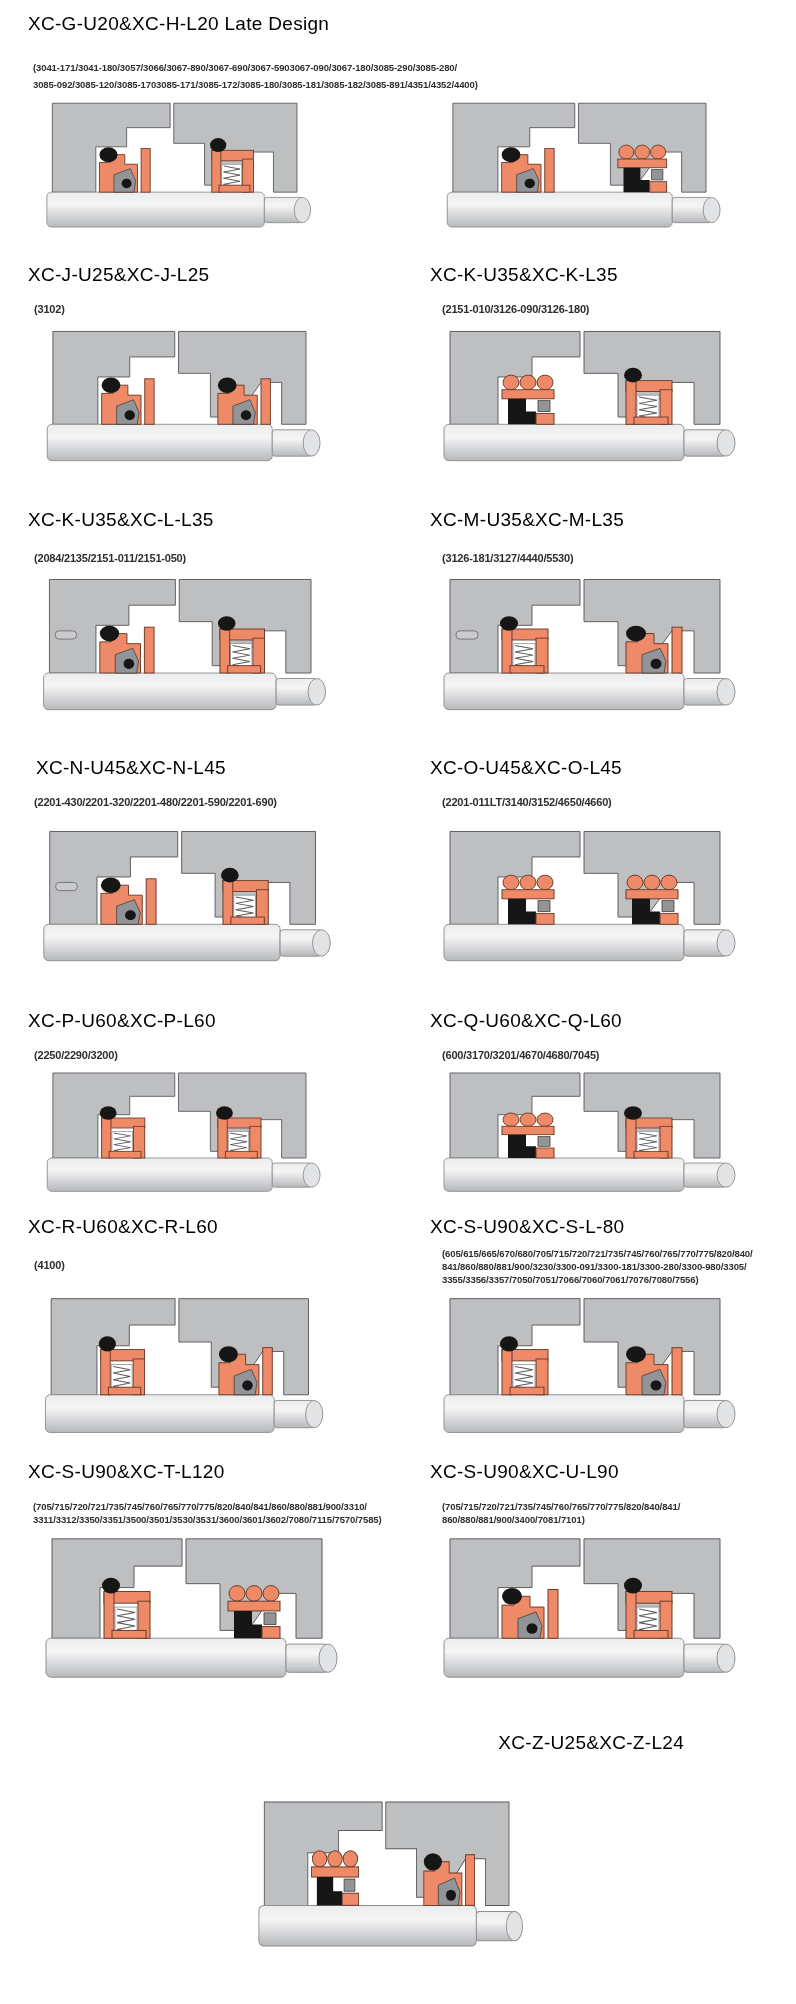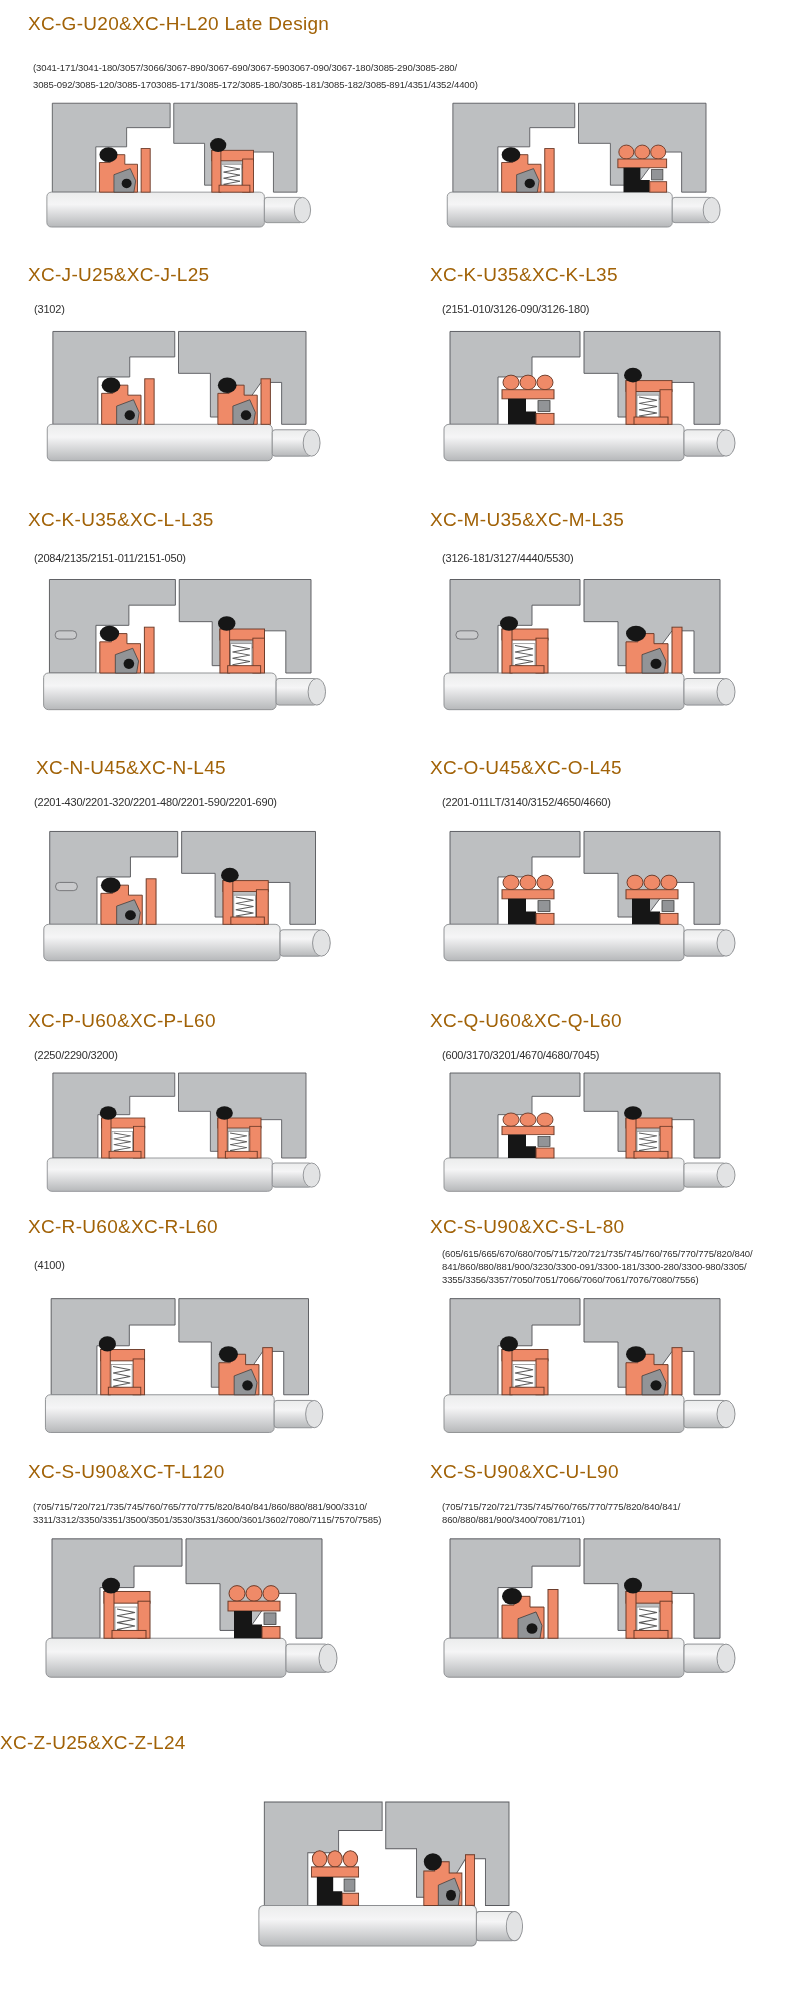--- a/index.html
+++ b/index.html
@@ -7,38 +7,38 @@
   .page {
     position:relative;
     width:796px; height:2004px;
     background:#ffffff;
     font-family:"Liberation Sans", sans-serif;
     overflow:hidden;
   }
   .title {
     position:absolute;
     font-size:19px;
-    color:#a16207;
+    color:#000000;
     letter-spacing:0.3px;
     white-space:nowrap;
   }
   .parts {
     position:absolute;
     font-size:11px;
-    font-weight:normal;
+    font-weight:bold;
     color:#2e2e2e;
     letter-spacing:-0.2px;
     white-space:nowrap;
   }
   .parts.small {
     font-size:9.5px;
     letter-spacing:-0.1px;
   }
   .centered {
-    left:0; width:684px; text-align:left;
+    left:0; width:684px; text-align:right;
   }
   svg.diag { position:absolute; }
 </style>
 </head>
 <body>
 
 <div class="page">
 
   <div class="title" style="left:28px; top:13px">XC-G-U20&amp;XC-H-L20 Late Design</div>
   <div class="parts small" style="left:33px; top:62px">(3041-171/3041-180/3057/3066/3067-890/3067-690/3067-5903067-090/3067-180/3085-290/3085-280/</div>

